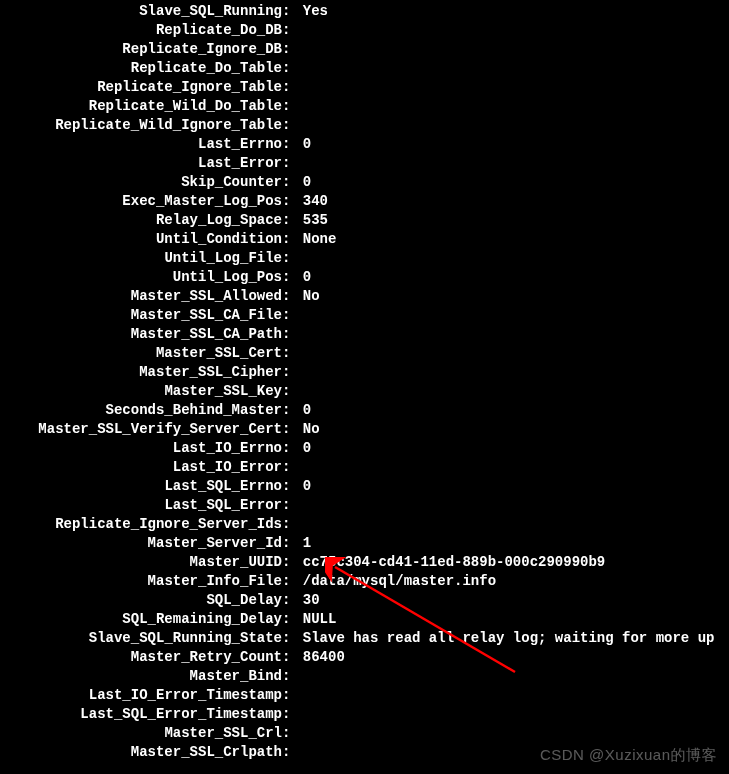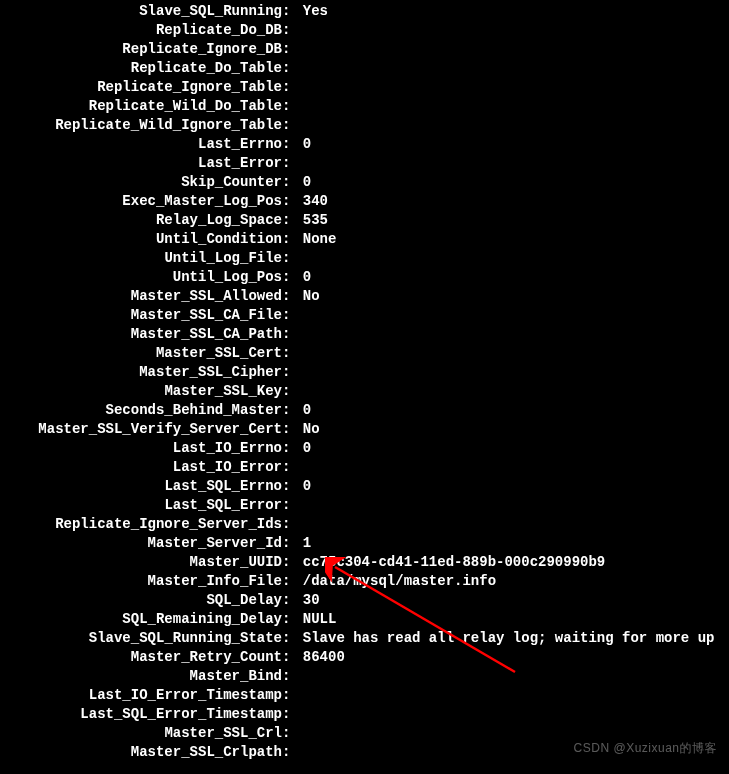--- a/index.html
+++ b/index.html
@@ -32,24 +32,24 @@
   .sep {
     padding: 0 4px 0 0;
   }
   .value {
     display: inline-block;
     text-align: left;
   }
   .watermark {
     position: absolute;
     right: 12px;
-    bottom: 16px;
+    bottom: 10px;
     color: rgba(255,255,255,0.35);
     font-family: Arial, sans-serif;
-    font-size: 12px;
+    font-size: 15px;
     letter-spacing: 0.5px;
   }
   .arrow {
     position: absolute;
     left: 325px;
     top: 677px;
     width: 200px;
     height: 120px;
     pointer-events: none;
     transform: translateY(-100%);

